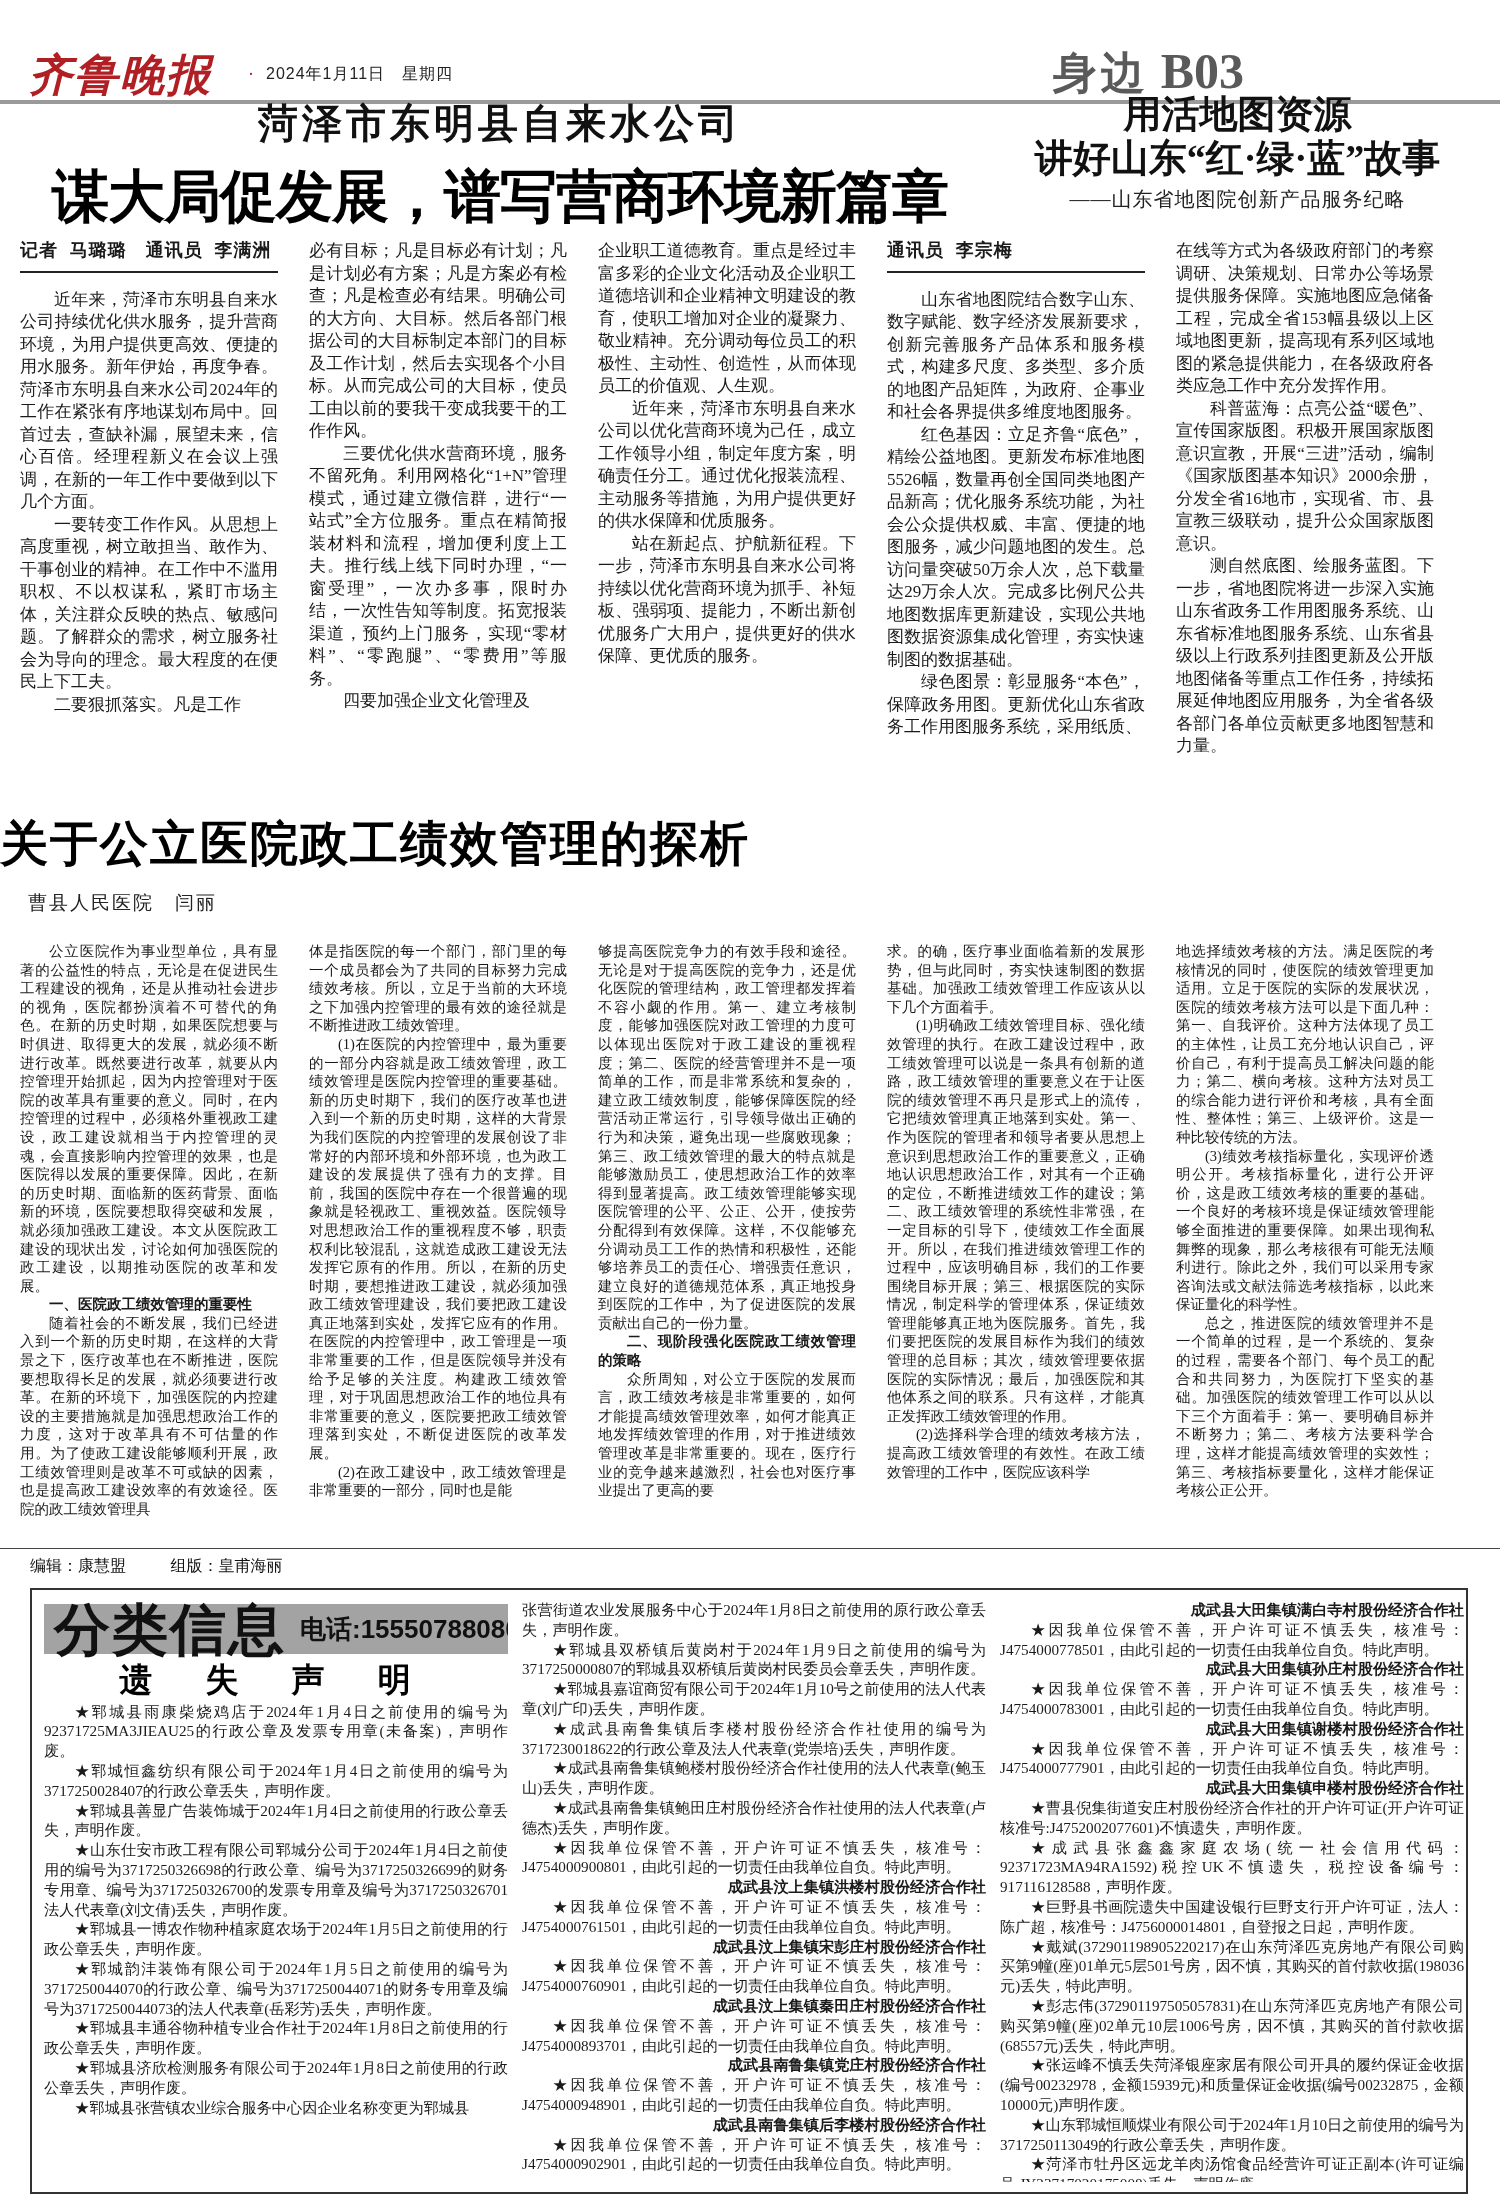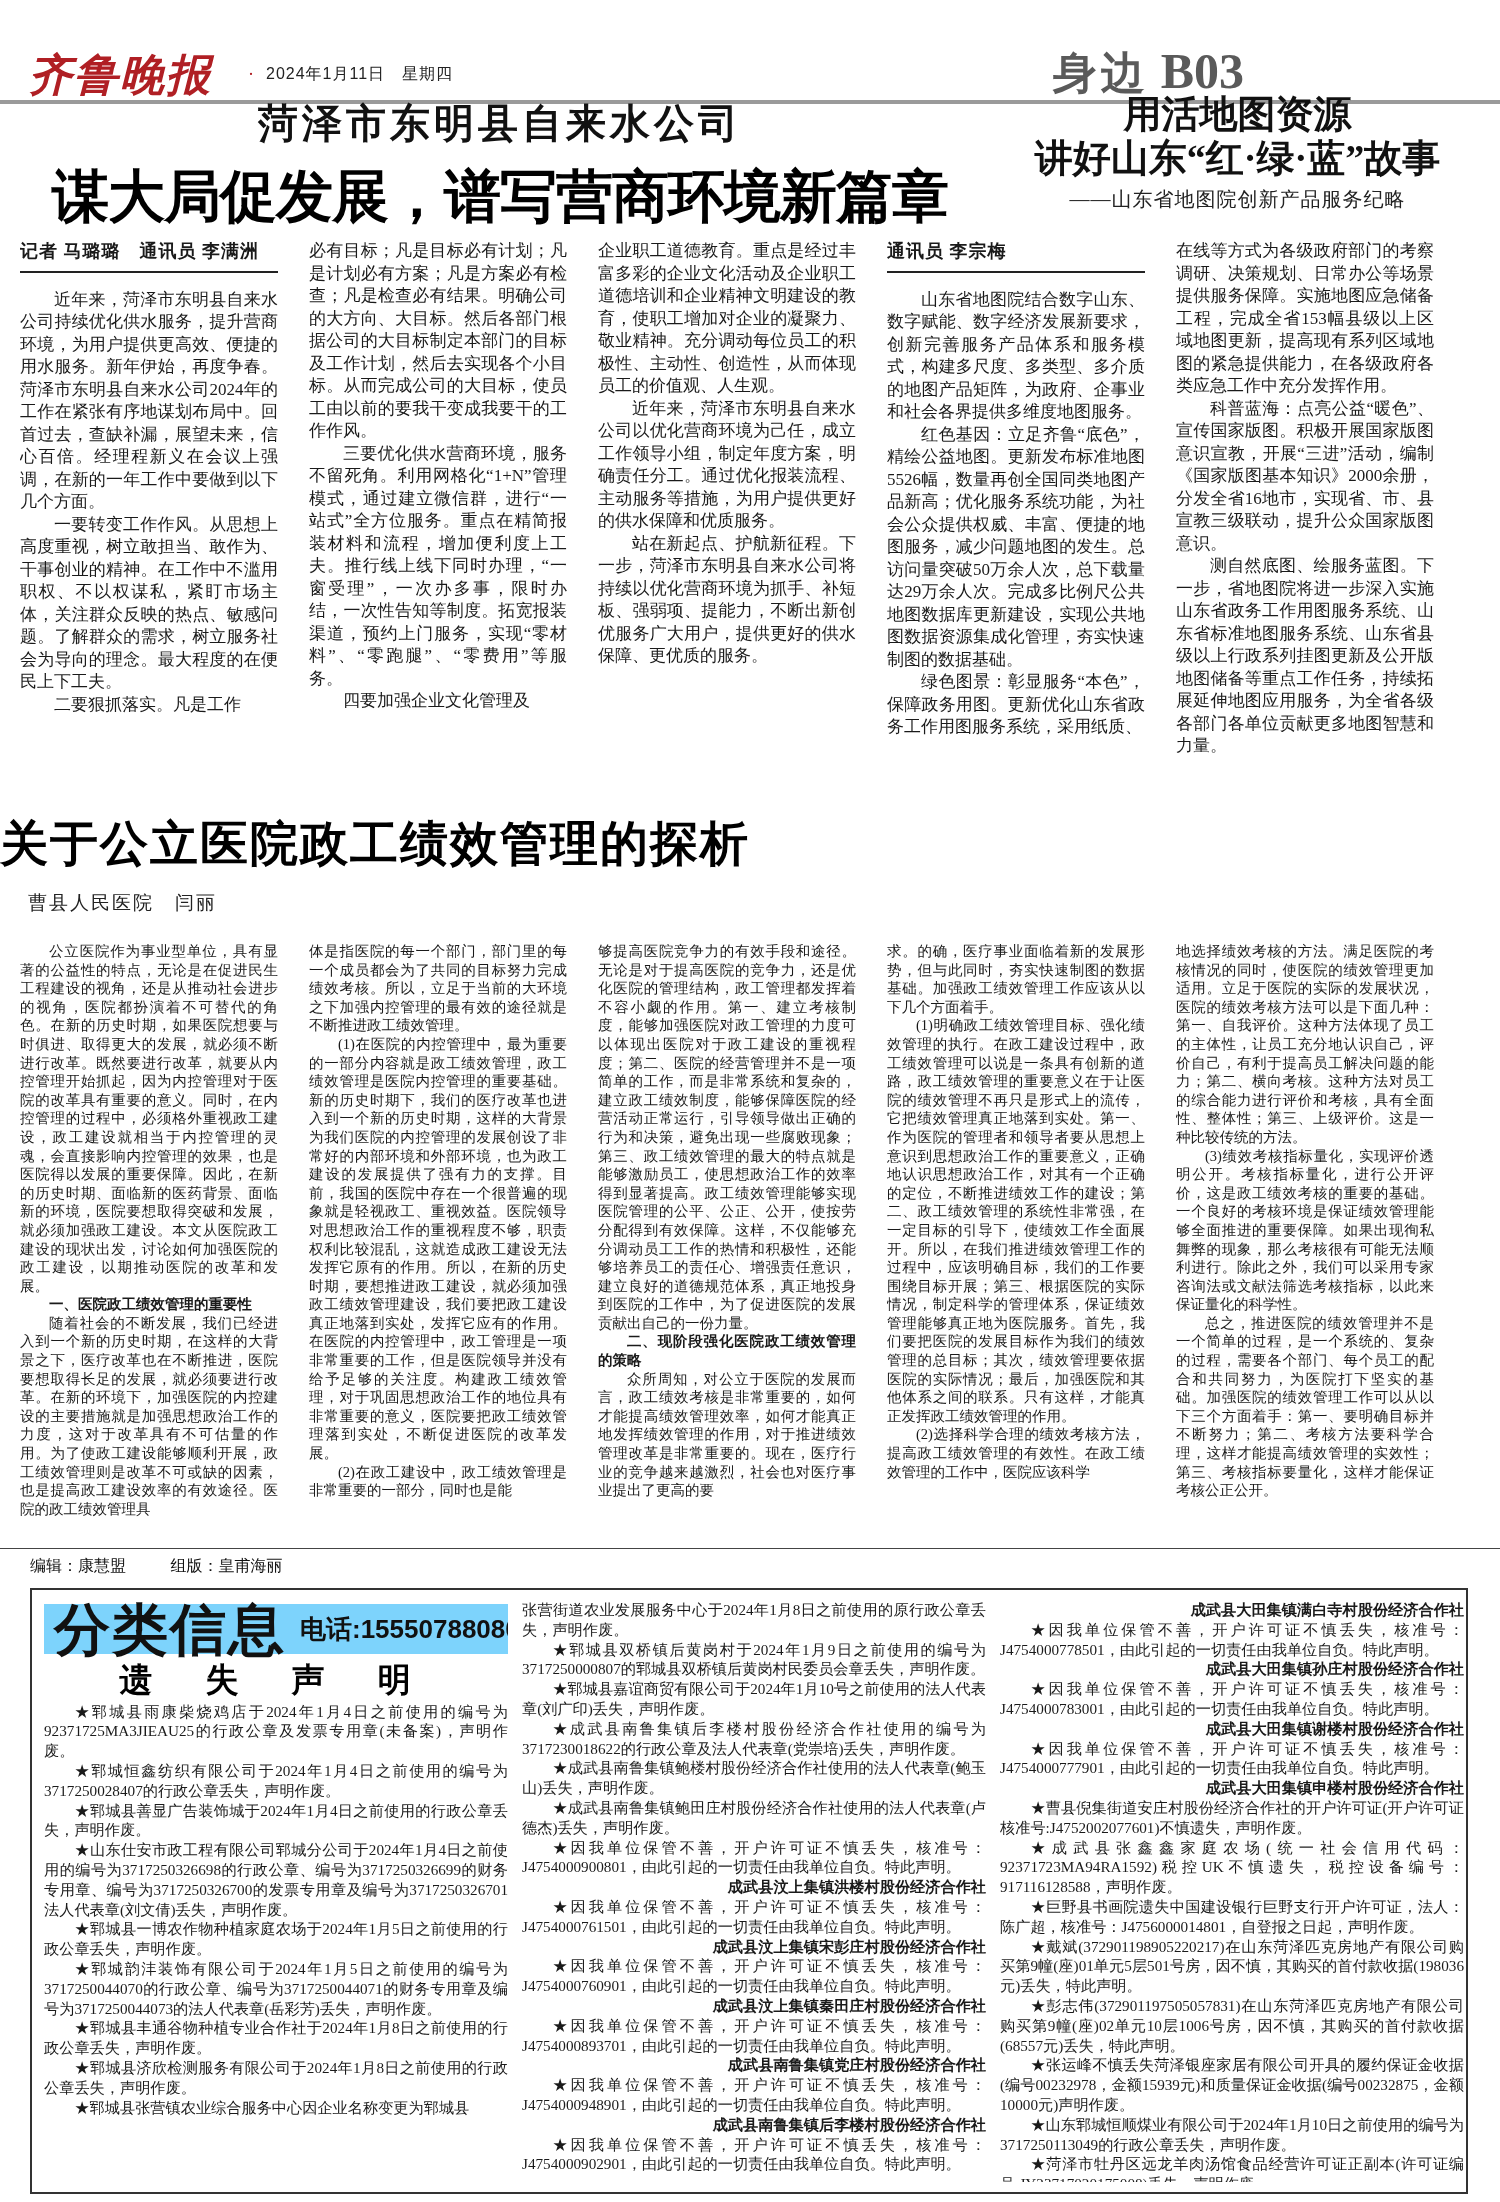--- a/index.html
+++ b/index.html
@@ -15,38 +15,38 @@
   .hdr-rule{position:absolute;left:0;top:88px;width:1500px;height:4px;background:#9a9a9a;}
   
   .a1-head{position:absolute;left:20px;top:96px;width:960px;text-align:center;}
   .a1-kicker{font-size:40px;font-weight:bold;letter-spacing:4px;color:#111;}
   .a1-headline{margin-top:8px;font-size:57px;font-weight:900;letter-spacing:-1px;color:#000;white-space:nowrap;}
   .map-head{position:absolute;left:985px;top:92px;width:505px;text-align:center;}
   .map-h1,.map-h2{font-size:38px;font-weight:900;color:#111;line-height:44px;white-space:nowrap;}
   .map-sub{margin-top:6px;font-size:20px;color:#222;letter-spacing:1px;}
   .topcols{position:absolute;left:20px;top:240px;width:1460px;height:545px;display:flex;gap:31px;overflow:hidden;}
   .col{width:258px;flex:0 0 258px;font-size:17px;line-height:22.5px;overflow:hidden;}
-  .byline{font-family:Liberation Serif, serif;font-weight:bold;font-size:18px;letter-spacing:1px;border-bottom:2px solid #222;padding-bottom:8px;margin-bottom:16px;}
+  .byline{font-family:Liberation Mono, monospace;font-weight:bold;font-size:18px;letter-spacing:1px;border-bottom:2px solid #222;padding-bottom:8px;margin-bottom:16px;}
   .para{margin:0;text-indent:2em;text-align:justify;}
   .para.cont{text-indent:0;}
   .para.subhead{font-weight:bold;font-family:"Liberation Sans",sans-serif;}
   .para.sig{text-indent:0;text-align:right;font-weight:bold;font-family:"Liberation Sans",sans-serif;}
   
   .h2-wrap{position:absolute;left:0px;top:812px;width:1500px;text-align:left;}
   .h2-title{font-size:48px;font-weight:900;letter-spacing:2px;color:#000;}
   .h2-byline{margin-top:14px;font-size:19px;color:#222;letter-spacing:2px;padding-left:28px;}
   .midcols{position:absolute;left:20px;top:942px;width:1460px;height:598px;display:flex;gap:31px;overflow:hidden;}
   .midcols .col{font-size:14.5px;line-height:18.6px;}
   
   .ed-rule{position:absolute;left:0;top:1548px;width:1500px;height:1px;background:#444;}
   .ed-line{position:absolute;left:30px;top:1556px;font-family:"Liberation Sans",sans-serif;font-size:16px;color:#111;}
   .ed-line span{margin-right:40px;}
   .cls-box{position:absolute;left:30px;top:1588px;width:1438px;height:606px;border:2px solid #333;box-sizing:border-box;padding:10px 12px;display:flex;gap:14px;font-family:"Liberation Serif",serif;}
   .cls-col{width:464px;flex:0 0 464px;font-size:15.2px;line-height:19.8px;overflow:hidden;}
-  .cls-banner{background:#7dd3fc;padding:16px 10px 14px 10px;display:flex;align-items:center;gap:14px;margin:4px 0 10px 0;}
+  .cls-banner{background:#a3a3a3;padding:16px 10px 14px 10px;display:flex;align-items:center;gap:14px;margin:4px 0 10px 0;}
   .cls-title{font-family:"Liberation Sans",sans-serif;font-weight:900;font-size:56px;letter-spacing:2px;color:#111;white-space:nowrap;}
   .cls-phone{font-family:"Liberation Sans",sans-serif;font-weight:bold;font-size:26px;color:#111;white-space:nowrap;}
   .cls-notice{text-align:center;font-size:33px;font-weight:bold;letter-spacing:22px;margin:16px 0 12px 0;color:#000;font-family:"Liberation Sans",sans-serif;}
 </style>
 </head>
 <body>
 
 <div class="hdr">
   <div class="masthead">齐鲁晚报</div>
   <div class="hdr-dot">·</div>

